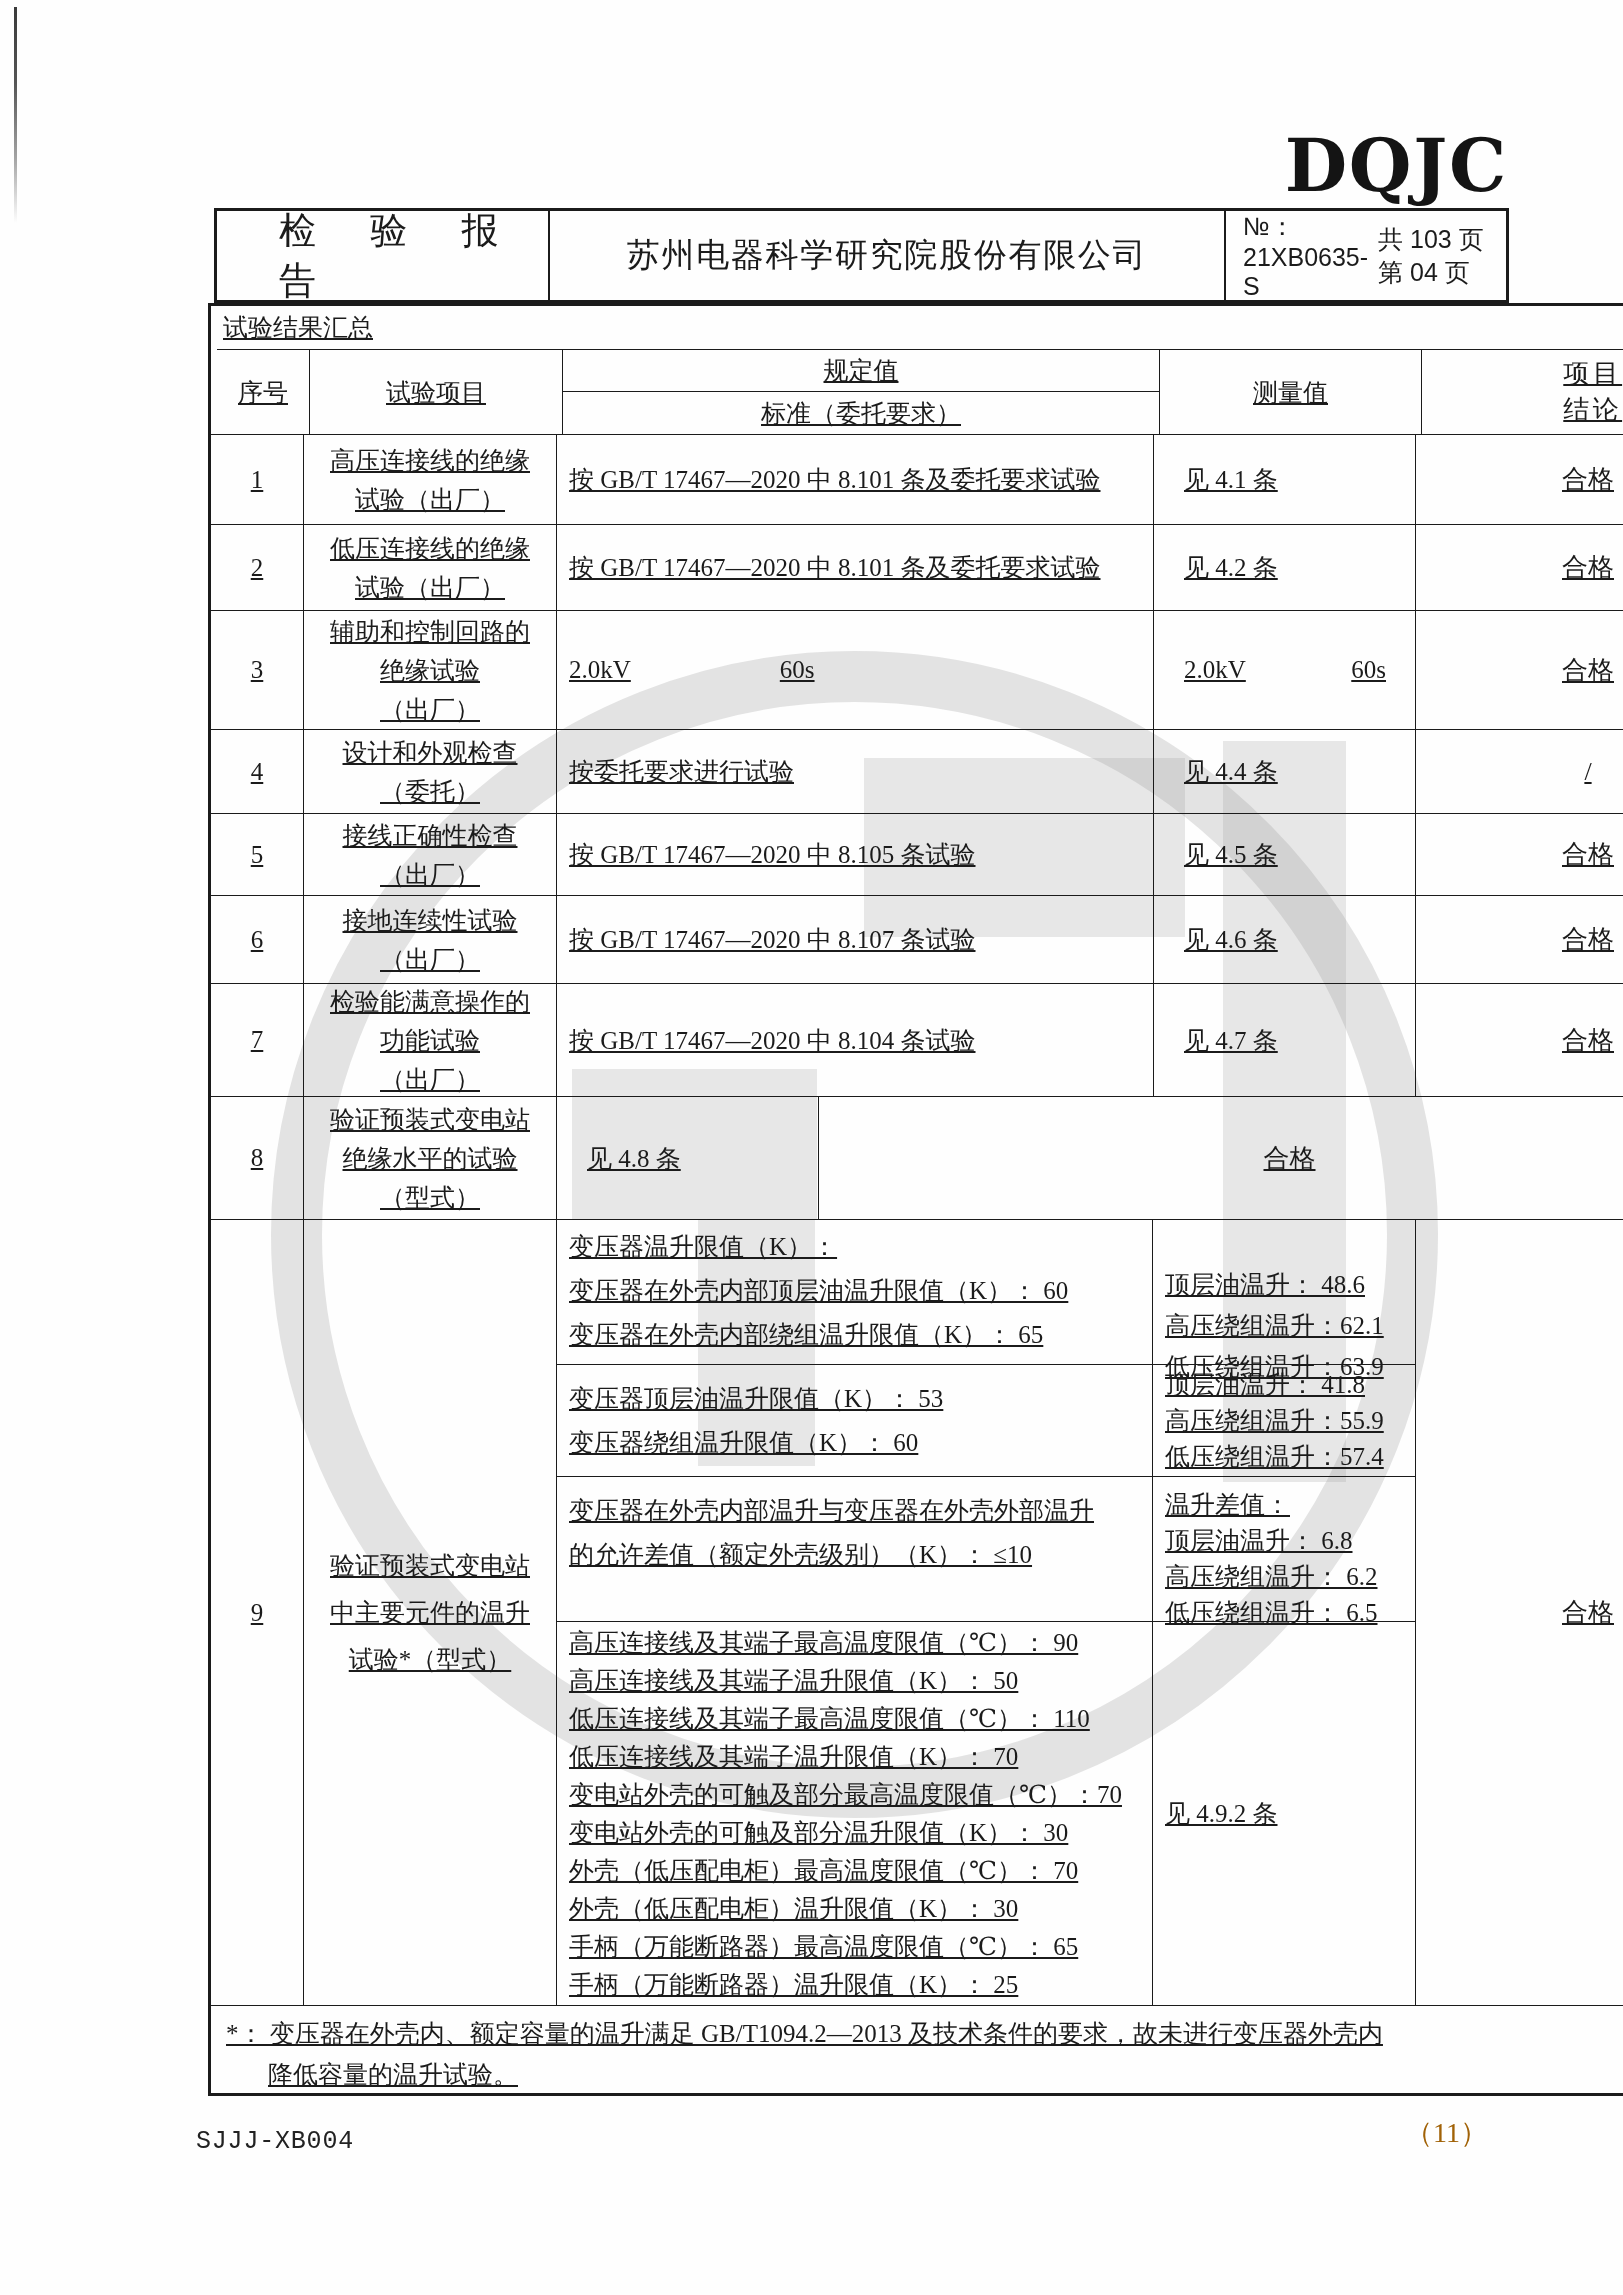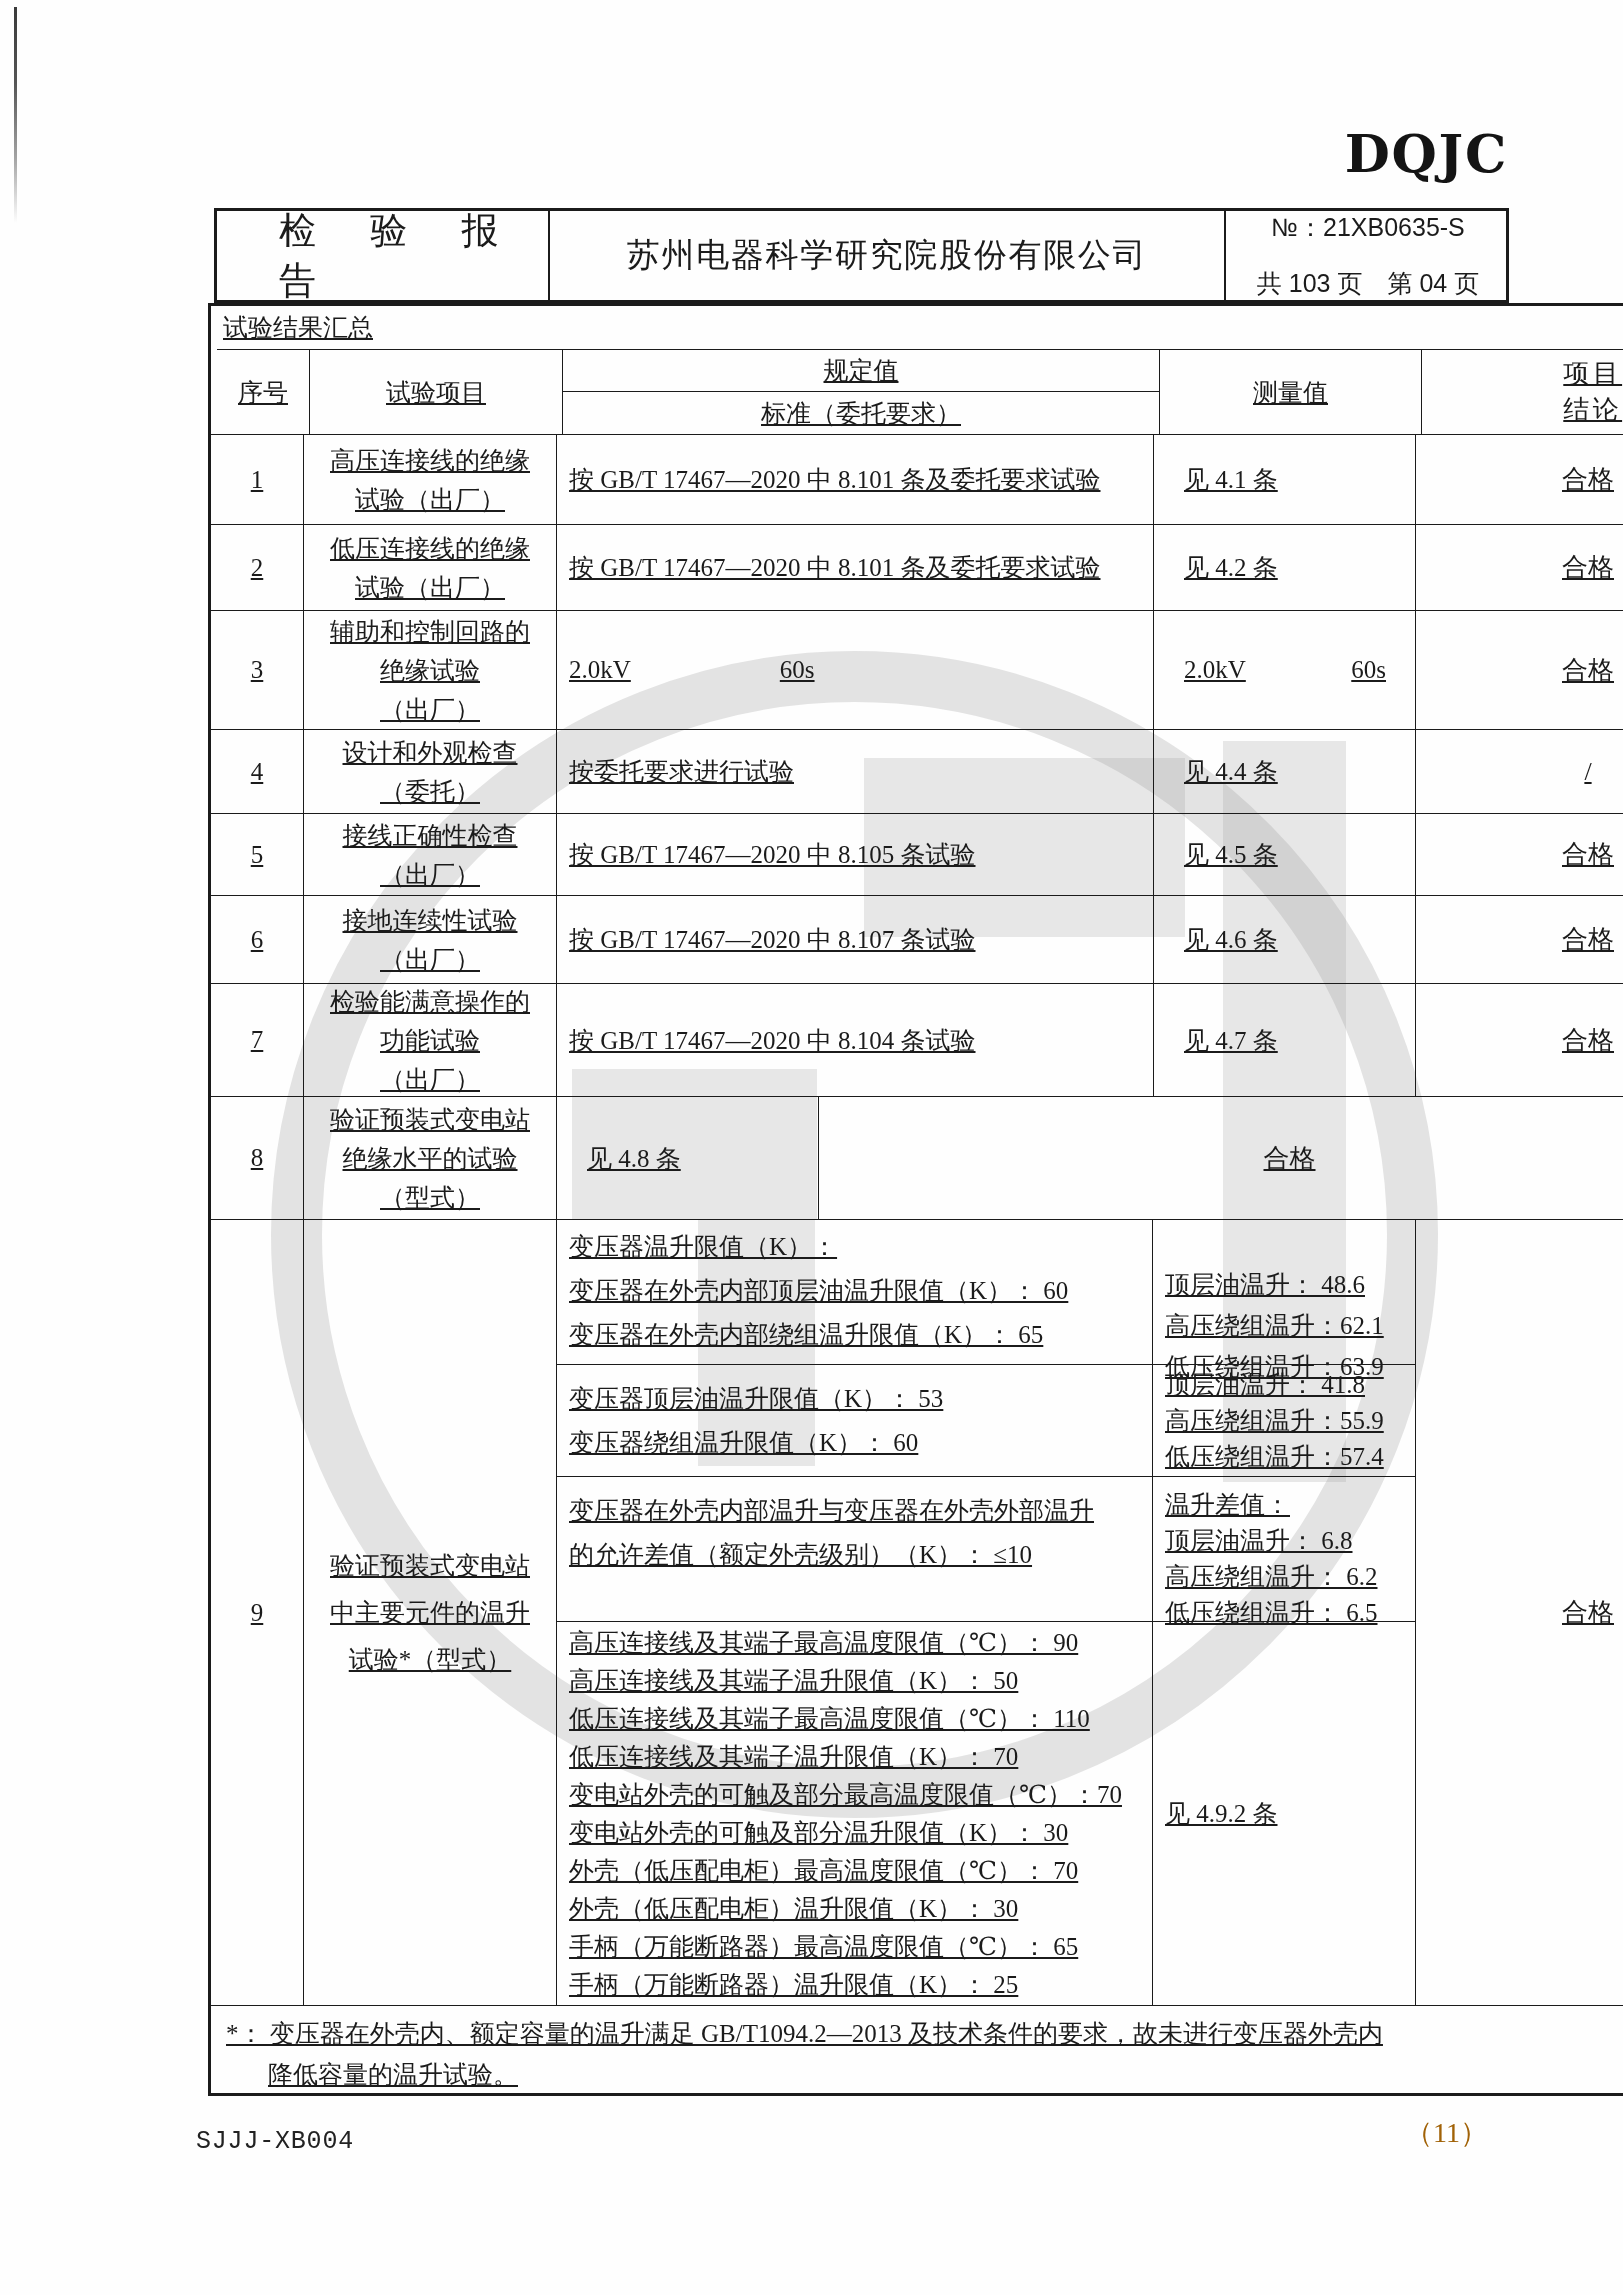--- a/index.html
+++ b/index.html
@@ -9,30 +9,30 @@
   .scan-line{position:absolute;left:14.4px;top:6.8px;width:2.5px;height:216px;
              background:linear-gradient(#3a3a3a 0%,#555 35%,rgba(90,90,90,.55) 70%,rgba(120,120,120,0) 100%);}
   .wm{position:absolute;pointer-events:none;}
   .wm-ring{left:271px;top:651px;width:1065px;height:1065px;border:51px solid rgba(158,158,158,.28);border-radius:50%;}
   .wm-bar{background:rgba(158,158,158,.24);}
   .wm-e{left:572px;top:1069px;width:245px;height:150px;}
   .wm-stem{left:698px;top:1219px;width:117px;height:247px;}
   .wm-ttop{left:864px;top:758px;width:321px;height:179px;}
   .wm-right{left:1223px;top:741px;width:123px;height:741px;}
   
-  .logo{position:absolute;top:123px;right:115px;font-size:52px;font-weight:bold;letter-spacing:1.7px;
+  .logo{position:absolute;top:123px;right:115px;font-size:72px;font-weight:bold;letter-spacing:1.7px;
         font-family:"DejaVu Serif","Liberation Serif",serif;color:#141414;text-align:right;}
   
   .hdrbox{position:absolute;left:214px;top:208px;width:1295px;height:95px;border:3.4px solid #1b1b1b;
           box-sizing:border-box;display:flex;font-family:"Liberation Sans","DejaVu Sans",sans-serif;}
   .hdrbox>div{box-sizing:border-box;display:flex;align-items:center;}
   .hc1{width:291px;justify-content:center;font-size:37px;letter-spacing:22px;padding-left:22px;margin-left:40px;}
   .hc2{flex:1;border-left:2.5px solid #1b1b1b;justify-content:center;font-size:33px;letter-spacing:1.7px;}
-  .hc3{width:282px;border-left:2.5px solid #1b1b1b;flex-direction:column;align-items:flex-start;
-       justify-content:space-between;gap:10px;padding-left:4px;font-size:25px;}
+  .hc3{width:282px;border-left:2.5px solid #1b1b1b;flex-direction:row;align-items:flex-start;
+       justify-content:flex-end;gap:10px;padding-left:17px;font-size:25px;}
   
   .tbl{position:absolute;left:208px;top:303px;width:1555px;border:3.4px solid #1b1b1b;box-sizing:border-box;
        font-size:25px;background:transparent;text-decoration:underline;}
   .row{display:flex;box-sizing:border-box;}
   .row + .row{border-top:1.7px solid #1b1b1b;}
   .row>div{box-sizing:border-box;display:flex;}
   .row>div + div{border-left:1.7px solid #1b1b1b;}
   .c-seq{width:92px;align-items:center;justify-content:center;}
   .c-item{width:253px;flex-direction:column;align-items:center;justify-content:center;text-align:center;line-height:39px;}
   .c-spec{width:597px;align-items:center;padding:0 12px;}

